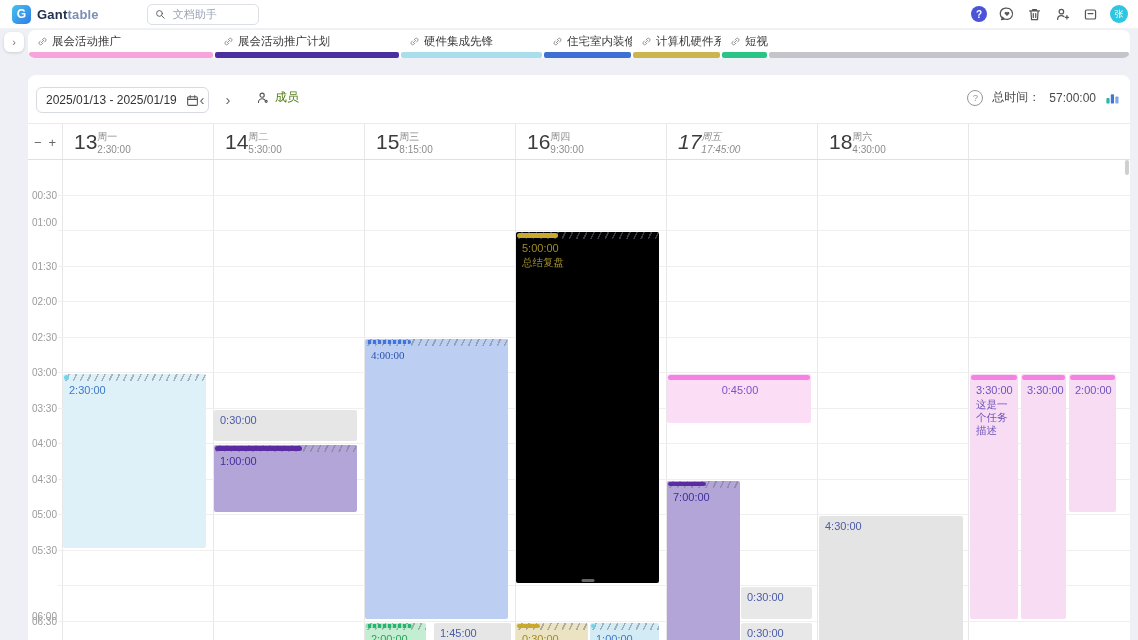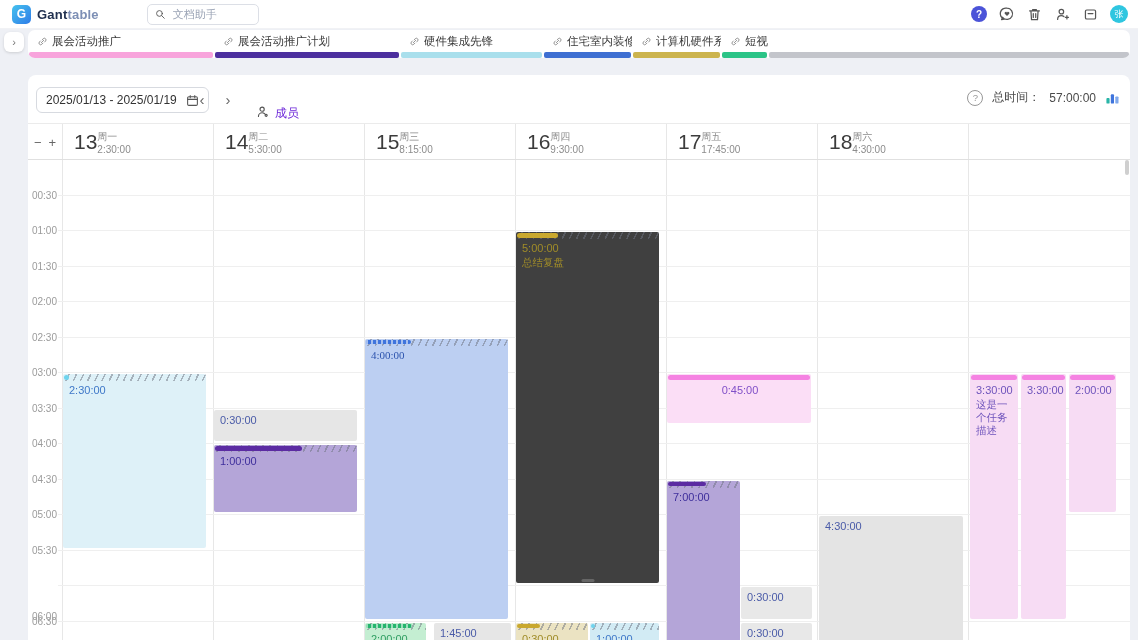--- a/index.html
+++ b/index.html
@@ -24,21 +24,21 @@
   .tab-card{position:absolute;left:28px;top:30px;width:1102px;height:28px;background:#fff;border-radius:7px;display:flex;overflow:hidden}
   .tab{position:relative;display:flex;align-items:center;gap:4px;padding:0 0 6px 9px;box-sizing:border-box;white-space:nowrap;overflow:hidden;cursor:pointer}
   .tab-label{font-size:11.5px;color:#3a3a3a}
   .tab-bar{position:absolute;left:1px;right:1px;bottom:0;height:6px;border-radius:2px}
   .tab.filler{flex:1}
   
   .main-card{position:absolute;left:28px;top:75px;width:1102px;height:565px;background:#fff;border-radius:8px 8px 0 0;overflow:hidden}
   .toolbar{position:absolute;top:12px;left:0;right:0;height:28px}
   .date-box{position:absolute;left:8px;top:0;height:24px;border:1px solid #d7dae0;border-radius:6px;display:flex;align-items:center;gap:9px;padding:0 9px;font-size:12px;color:#333;cursor:pointer}
   .nav-chev{position:absolute;top:2px;width:20px;height:20px;display:flex;align-items:center;justify-content:center;font-size:15px;color:#666;cursor:pointer}
-  .members{position:absolute;left:228px;top:18px;display:flex;align-items:flex-start;gap:5px;font-size:12px;color:#6d28d9;cursor:pointer}
+  .members{position:absolute;left:228px;top:2px;display:flex;align-items:center;gap:5px;font-size:12px;color:#4d7c0f;cursor:pointer}
   .tb-right{position:absolute;right:10px;top:2px;display:flex;align-items:center;gap:9px}
   .help-outline{width:14px;height:14px;border-radius:50%;border:1px solid #979797;color:#979797;font-size:9.5px;display:flex;align-items:center;justify-content:center}
   .total-label,.total-value{font-size:12px;color:#4a4a4a}
   
   .cal-area{position:absolute;top:48px;left:0;right:0;bottom:0;border-top:1px solid #ebebeb}
   .vline{position:absolute;top:0;bottom:0;width:1px;background:#e7e7e7}
   .hline{position:absolute;left:0;right:0;height:1px;background:#efefef}
   .header-border{position:absolute;left:0;right:0;top:35px;height:1px;background:#e0e0e0;z-index:2}
   .day-cell{position:absolute;top:0;height:35px;display:flex;padding:5px 0 0 11px;box-sizing:border-box}
   .day-num{font-size:21px;color:#3c3c3c;line-height:25px}
@@ -217,38 +217,38 @@
           <span class="day-dur">8:15:00</span>
         </div>
       </div>
       <div class="day-cell" style="left: 488px; width: 150px;">
         <div class="day-num">16</div>
         <div class="day-sub">
           <span class="day-week">周四</span>
           <span class="day-dur">9:30:00</span>
         </div>
       </div>
-      <div class="day-cell" style="left: 639px; width: 150px;">
+      <div class="day-cell" style="left: 639px; width: 150px; font-style: italic;">
         <div class="day-num">17</div>
         <div class="day-sub">
           <span class="day-week">周五</span>
           <span class="day-dur">17:45:00</span>
         </div>
       </div>
       <div class="day-cell" style="left: 790px; width: 150px;">
         <div class="day-num">18</div>
         <div class="day-sub">
           <span class="day-week">周六</span>
           <span class="day-dur">4:30:00</span>
         </div>
       </div>
       <div class="hline" style="top: 70.5px; left: 30px;"></div>
       <div class="time-label" style="top: 65.5px;">00:30</div>
       <div class="hline" style="top: 106px; left: 30px;"></div>
-      <div class="time-label" style="top: 101px;">01:00</div>
+      <div class="time-label" style="top: 93px;">01:00</div>
       <div class="hline" style="top: 141.5px; left: 30px;"></div>
       <div class="time-label" style="top: 136.5px;">01:30</div>
       <div class="hline" style="top: 177px; left: 30px;"></div>
       <div class="time-label" style="top: 172px;">02:00</div>
       <div class="hline" style="top: 212.5px; left: 30px;"></div>
       <div class="time-label" style="top: 207.5px;">02:30</div>
       <div class="hline" style="top: 248px; left: 30px;"></div>
       <div class="time-label" style="top: 243px;">03:00</div>
       <div class="hline" style="top: 283.5px; left: 30px;"></div>
       <div class="time-label" style="top: 278.5px;">03:30</div>
@@ -291,21 +291,21 @@
       <div class="event" style="left: 337px; width: 61px; top: 498.5px; height: 138px; background: rgb(196, 238, 210);">
         <div class="ev-top">
           <div class="ev-hatch"></div>
           <div class="ev-bar dotted" style="width: calc(78% - 2px); background: rgb(37, 181, 110);"></div>
         </div>
         <div class="ev-time" style="color: rgb(47, 158, 98);">2:00:00</div>
       </div>
       <div class="event nobar" style="left: 406px; width: 77px; top: 498.5px; height: 120.25px; background: rgb(230, 230, 230);">
         <div class="ev-time" style="color: rgb(74, 91, 168);">1:45:00</div>
       </div>
-      <div class="event" style="left: 488px; width: 143px; top: 108px; height: 351px; background: #404040;">
+      <div class="event" style="left: 488px; width: 143px; top: 108px; height: 351px; background: #000000;">
         <div class="ev-top">
           <div class="ev-hatch"></div>
           <div class="ev-bar" style="width: calc(30% - 2px); background: rgb(201, 168, 46);"></div>
         </div>
         <div class="ev-time" style="color: rgb(160, 140, 40);">5:00:00</div>
         <div class="ev-desc" style="color: rgb(160, 140, 40);">总结复盘</div>
         <div class="ev-handle"></div>
       </div>
       <div class="event" style="left: 488px; width: 72px; top: 498.5px; height: 31.5px; background: rgb(235, 227, 194);">
         <div class="ev-top">

